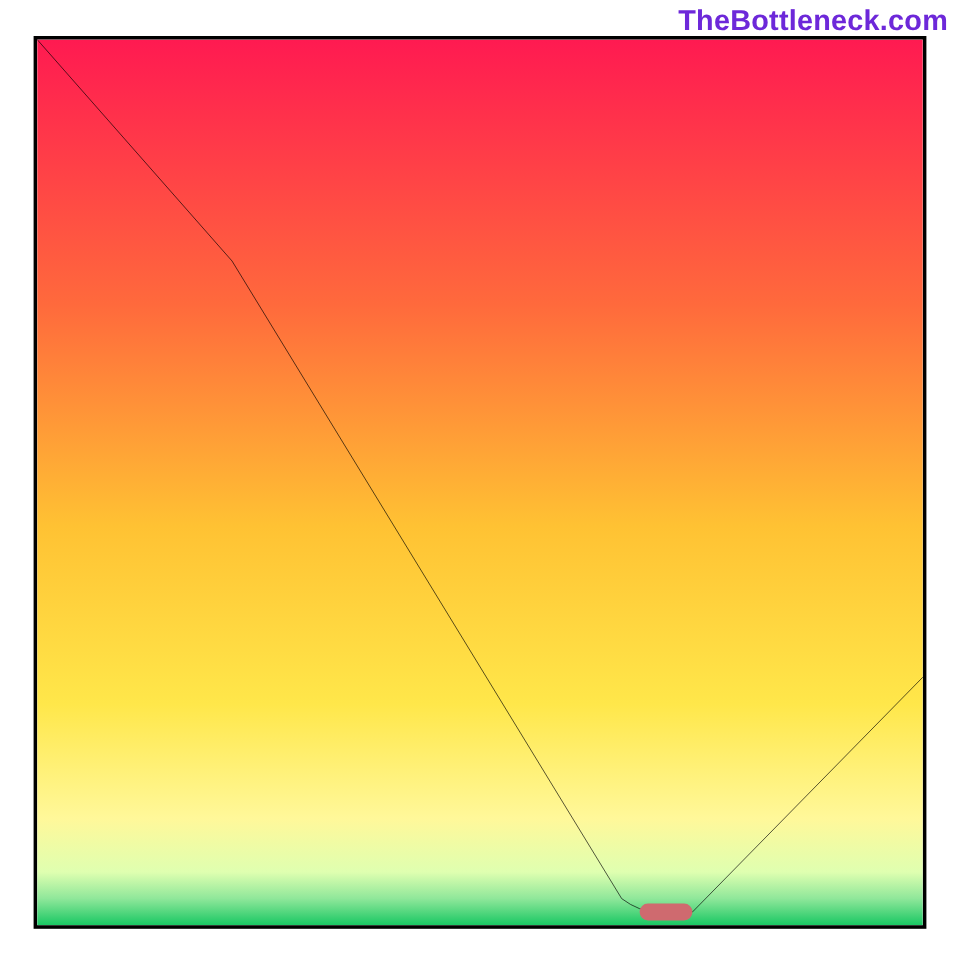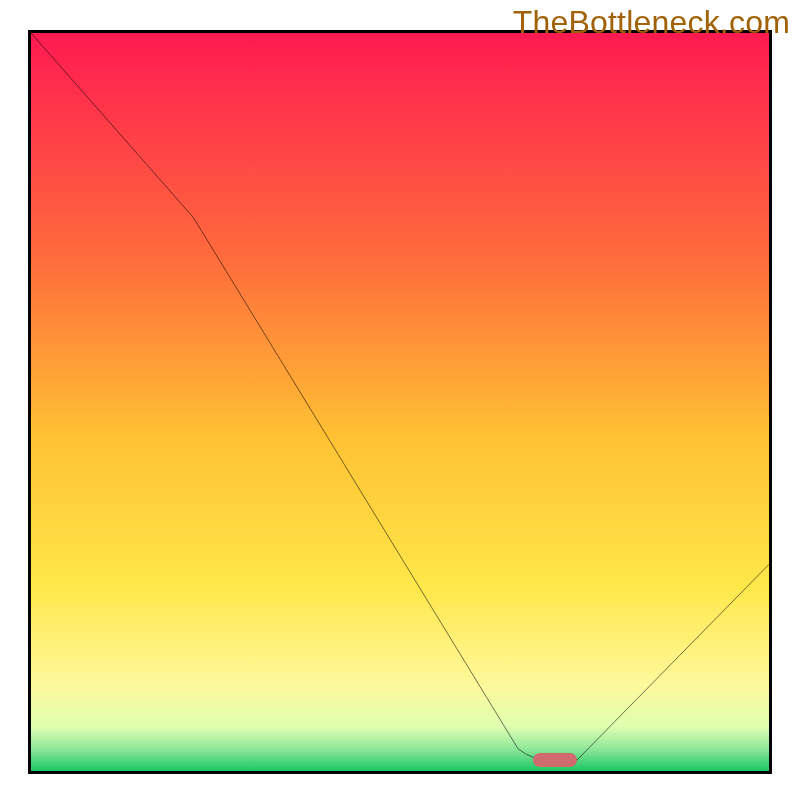--- a/index.html
+++ b/index.html
@@ -13,23 +13,23 @@
   }
   .frame {
     position: relative;
     width: 800px;
     height: 800px;
   }
   .watermark {
     position: absolute;
     top: 4px;
     right: 10px;
-    font-size: 32px;
-    font-weight: 400;
-    color: #a16207;
+    font-size: 24px;
+    font-weight: 700;
+    color: #6d28d9;
     letter-spacing: 0.2px;
     z-index: 10;
   }
   .plot {
     position: absolute;
     left: 28px;
     top: 30px;
     width: 744px;
     height: 744px;
     box-sizing: border-box;

